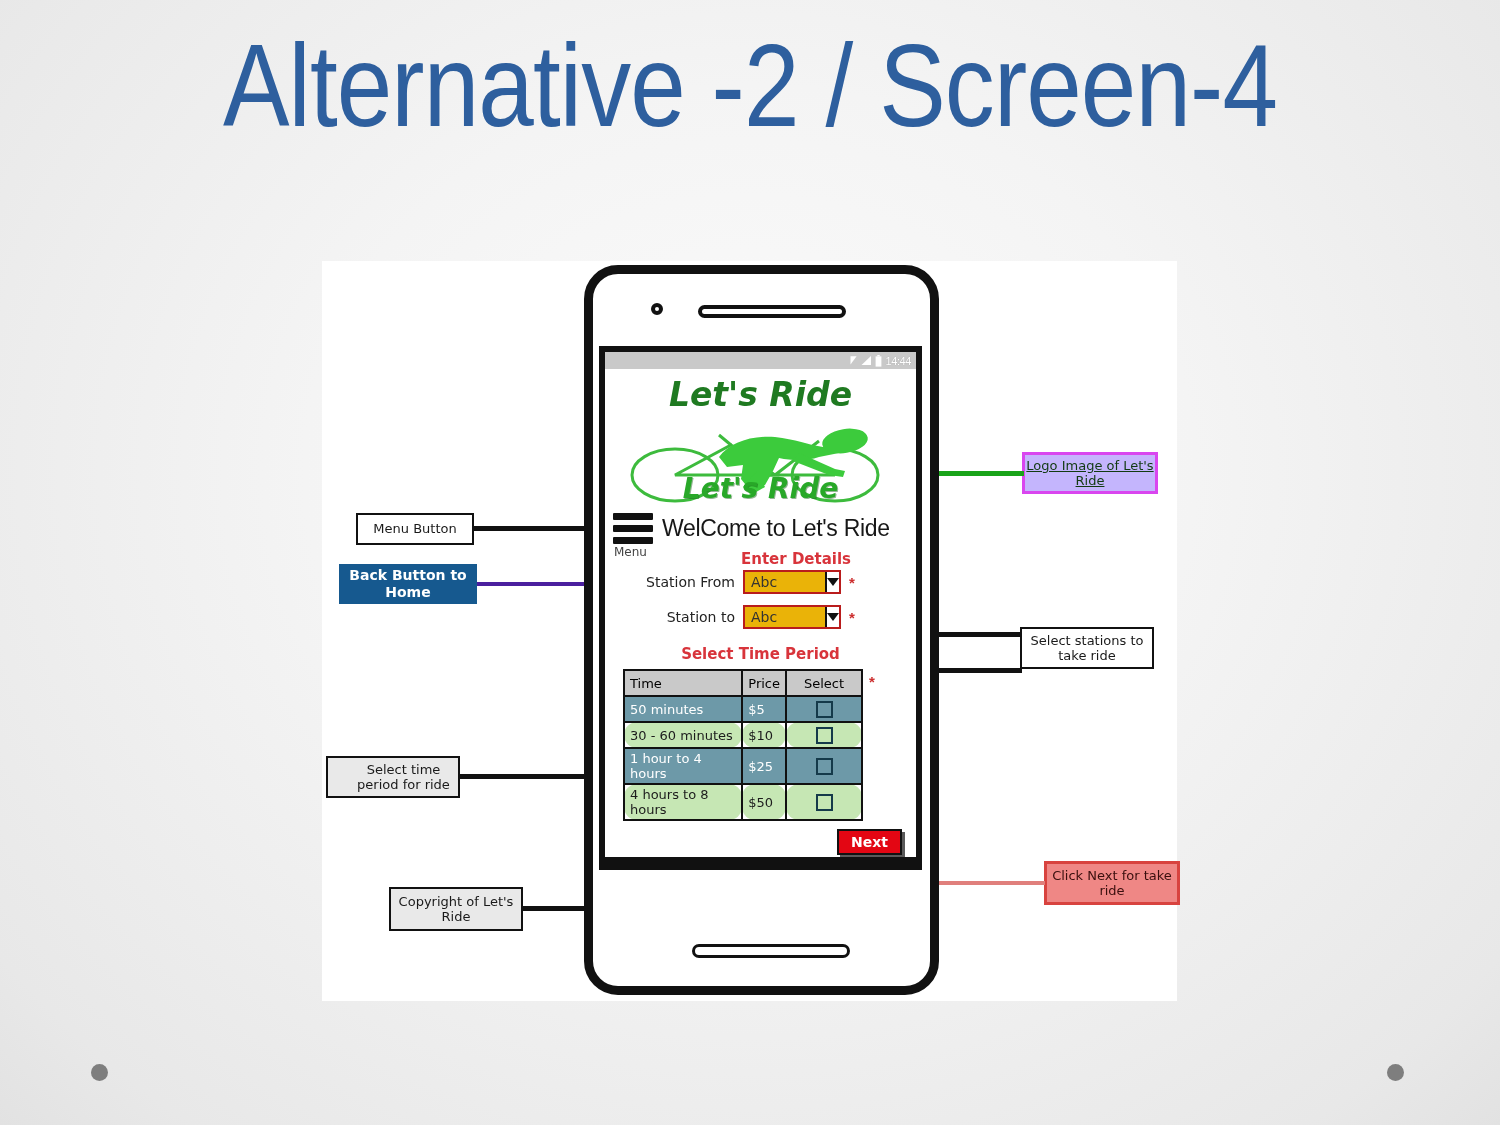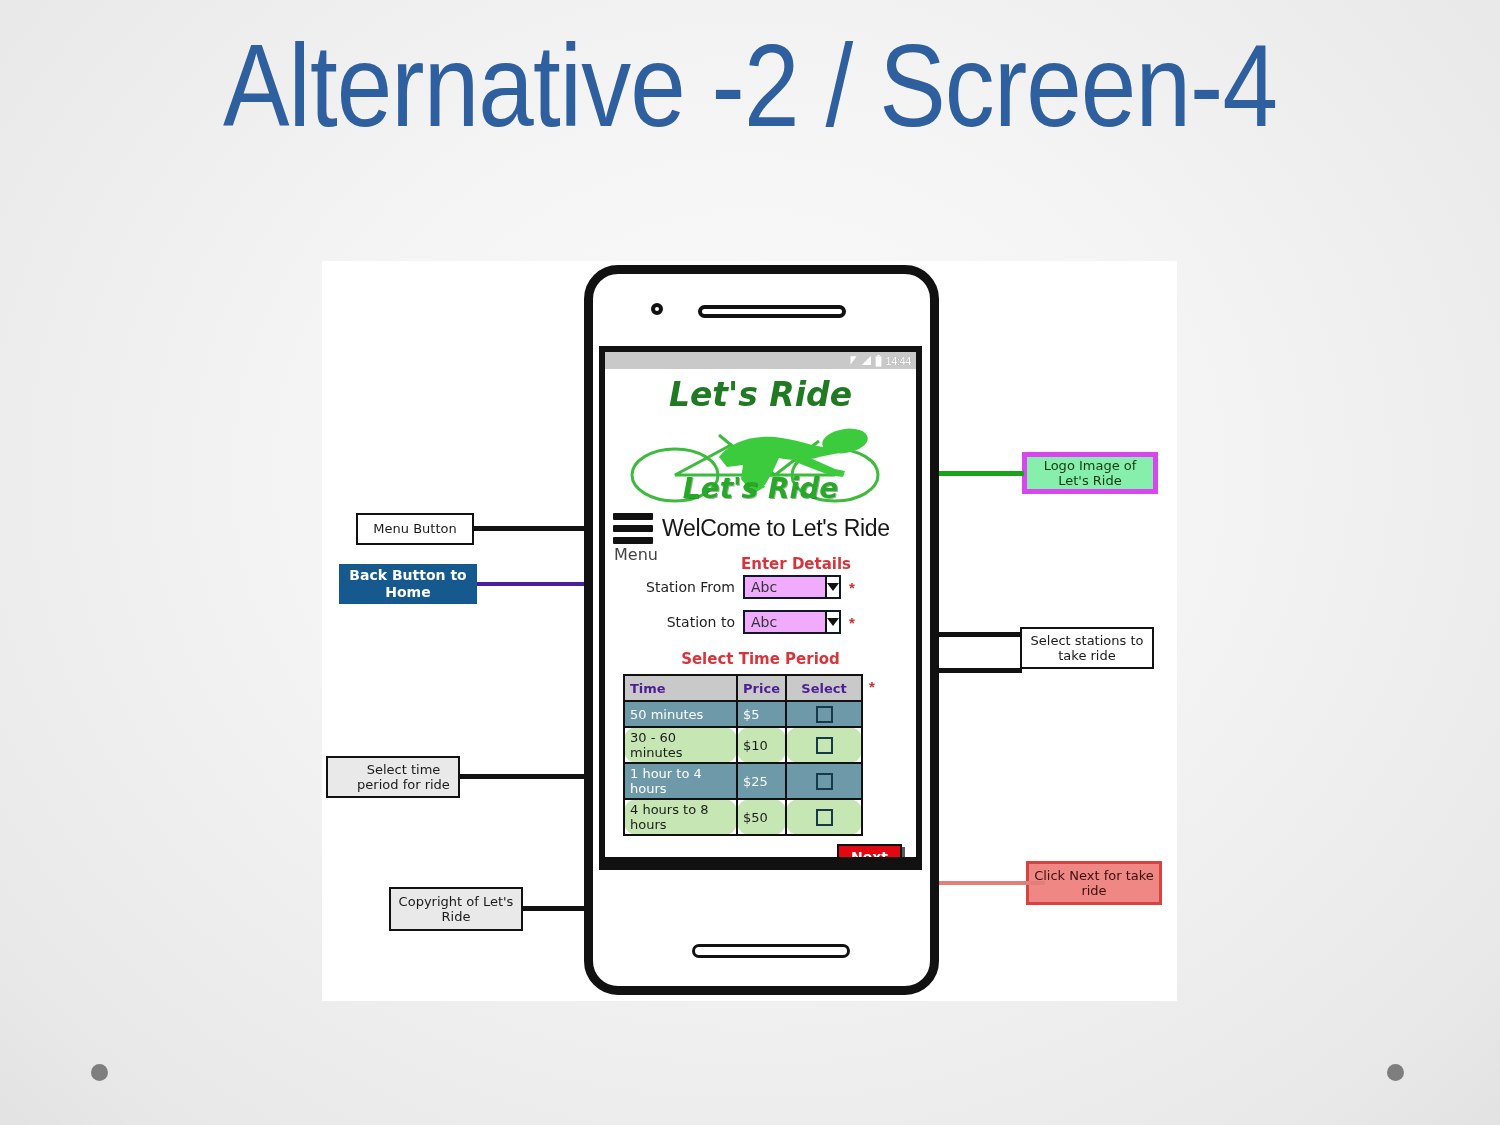--- a/index.html
+++ b/index.html
@@ -68,54 +68,54 @@
     font-size:28px;color:#28a828;
     text-shadow:1px 1px 0 rgba(20,90,20,.45);
   }
 
   
   #header-row{display:flex;align-items:center;padding:2px 0 0 8px;gap:9px;}
   #hamburger{width:40px;display:flex;flex-direction:column;gap:5px;flex:0 0 auto;}
   #hamburger span{display:block;height:7px;background:#111;border-radius:1px;}
   #welcome-title{font-size:23px;color:#171717;font-family:"Liberation Sans",sans-serif;
     letter-spacing:-0.3px;white-space:nowrap;}
-  #menu-label{padding:1px 0 0 9px;font-size:16px;color:#444;
+  #menu-label{padding:1px 0 0 9px;font-size:12px;color:#444;
     font-family:"DejaVu Sans",sans-serif;}
 
   
   #breadcrumb{padding:4px 0 0 8px;display:flex;align-items:baseline;gap:4px;height:22px;}
   #breadcrumb-link{font-size:15px;color:#2b2b7a;text-decoration:underline;font-family:"DejaVu Sans",sans-serif;}
   #breadcrumb-chevron{font-size:13px;color:#111;font-weight:bold;}
   #breadcrumb-rest{font-size:14px;color:#444;letter-spacing:1px;}
 
   
   #form-area{position:relative;}
   #enter-details{position:absolute;left:136px;top:-20px;font-size:15px;font-weight:bold;color:#d8343b;
     font-family:"DejaVu Sans",sans-serif;}
   .form-row{display:flex;align-items:center;gap:8px;padding-left:30px;margin-top:11px;}
   .form-label{width:100px;text-align:right;font-size:14px;color:#232323;
     font-family:"DejaVu Sans",sans-serif;}
-  .dropdown{display:flex;width:98px;height:24px;border:2px solid #0f172a;background:#f0abfc;box-sizing:border-box;gap:48px;}
+  .dropdown{display:flex;width:98px;height:24px;border:2px solid #b91c1c;background:#eab308;box-sizing:border-box;gap:48px;}
   .dropdown .dd-value{flex:1;padding-left:6px;font-size:14px;color:#333;display:flex;align-items:center;
     font-family:"DejaVu Sans",sans-serif;}
   .dropdown .dd-arrow{width:22px;border-left:2px solid #111;display:flex;align-items:center;
     justify-content:center;background:#fff;}
   .dropdown .dd-arrow i{display:block;width:0;height:0;border-left:6px solid transparent;
     border-right:6px solid transparent;border-top:8px solid #111;}
   .req-star{color:#cc2d2d;font-size:15px;line-height:1;font-weight:bold;}
 
   
   #time-period-title{text-align:center;margin-top:16px;font-size:15px;font-weight:bold;color:#d8343b;
     font-family:"DejaVu Sans",sans-serif;}
   #table-wrap{display:flex;align-items:flex-start;gap:6px;margin:6px 0 0 18px;}
   #time-table{border-collapse:collapse;border:2px solid #111;width:240px;
     font-family:"DejaVu Sans",sans-serif;}
   #time-table th,#time-table td{border:2px solid #111;padding:2px 5px;font-size:13px;
     text-align:left;height:26px;box-sizing:border-box;}
-  #time-table thead th{background:#c9c9c9;color:#4c1d95;font-weight:bold;}
+  #time-table thead th{background:#c9c9c9;color:#000000;font-weight:normal;}
   #time-table tbody tr.r-odd td{background:#6d99a8;color:#fff;}
   #time-table tbody tr.r-even td{background:#c6e7b4;color:#1c1c1c;border-radius:13px;}
   #time-table td.col-select,#time-table th.col-select{text-align:center;}
   #time-table td.col-price,#time-table th.col-price{width:42px;}
   #time-table th.col-select,#time-table td.col-select{width:76px;}
   .cellbox{display:inline-block;width:13px;height:13px;border:2px solid #153a4a;background:transparent;
     vertical-align:middle;}
   #table-star{color:#cc2d2d;font-size:15px;font-weight:bold;padding-top:4px;}
 
   
@@ -127,21 +127,21 @@
     border-top:0;}
   #screen-bottom-bar{position:absolute;left:0;right:0;bottom:0;height:7px;background:#111;}
 
   
   .anno{position:absolute;box-sizing:border-box;display:flex;align-items:center;
     justify-content:center;text-align:center;line-height:1.18;
     font-family:"DejaVu Sans",sans-serif;font-size:13px;}
   .anno-white{background:#fff;border:2px solid #111;color:#1a1a1a;}
   .anno-gray{background:#e9e9e9;border:2px solid #111;color:#1a1a1a;}
   .anno-blue{background:#16598f;border:1px solid #16598f;color:#ffffff;font-weight:bold;font-size:14px;}
-  .anno-green{background:#86efac;border:5px solid #d946ef;color:#123a12;}
+  .anno-green{background:#c4b5fd;border:3px solid #d946ef;color:#123a12;text-decoration:underline;}
   .anno-red{background:#ef8785;border:3px solid #d8433f;color:#3a0f0e;}
 
   
   .ln{position:absolute;background:#111;}
   .ln-purple{position:absolute;background:#4b1f9e;}
   .ln-green{position:absolute;background:#19a319;}
   .ln-red{position:absolute;background:#e07f7c;}
 
   .arrow{position:absolute;width:0;height:0;}
   .arrow-left-blk{border-top:11px solid transparent;border-bottom:11px solid transparent;border-right:17px solid #111;}
@@ -191,21 +191,21 @@
   <div class="arrow arrow-left-green" style="left:563px;top:202px;"></div>
 
   <div class="anno anno-white" style="left:698px;top:366px;width:134px;height:42px;">
     <span>Select stations to take ride</span>
   </div>
   <div class="ln" style="left:538px;top:371px;width:162px;height:5px;"></div>
   <div class="arrow arrow-left-blk" style="left:522px;top:363px;"></div>
   <div class="ln" style="left:538px;top:407px;width:162px;height:5px;"></div>
   <div class="arrow arrow-left-blk" style="left:522px;top:399px;"></div>
 
-  <div class="anno anno-red" style="left:704px;top:600px;width:136px;height:44px;">
+  <div class="anno anno-red" style="left:722px;top:600px;width:136px;height:44px;">
     <span>Click Next for take ride</span>
   </div>
   <div class="ln-red" style="left:583px;top:620px;width:140px;height:4px;"></div>
   <div class="arrow arrow-left-red" style="left:566px;top:611px;"></div>
 
   <div id="phone">
     <div id="phone-camera"></div>
     <div id="phone-speaker"></div>
     <div id="phone-bottom-speaker"></div>
 

